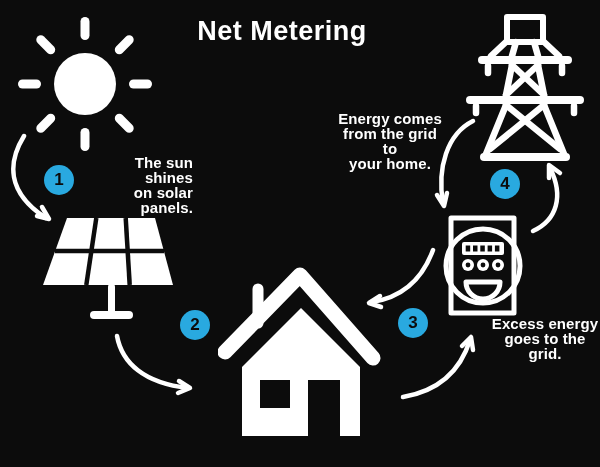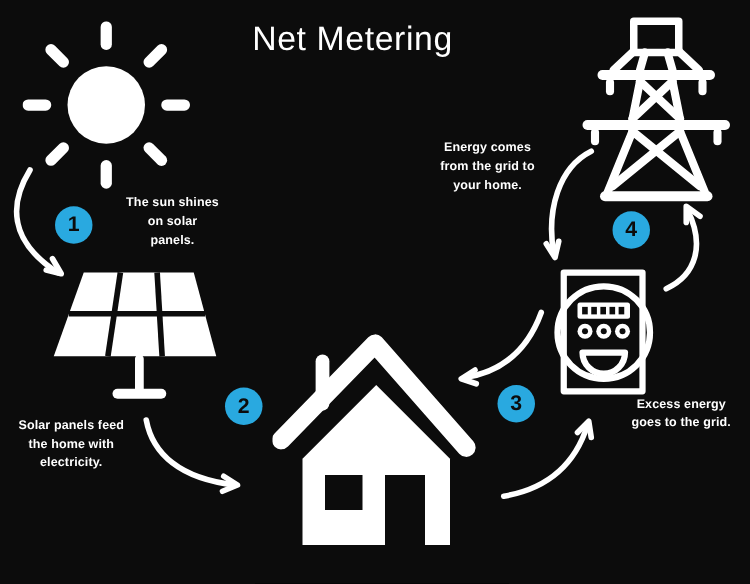--- a/index.html
+++ b/index.html
@@ -7,21 +7,21 @@
   }
   html,body{margin:0;padding:0;background:#000;}
   .canvas{
     position:relative; width:600px; height:467px; overflow:hidden;
     background:var(--bg);
     font-family:"Liberation Sans","DejaVu Sans",sans-serif;
   }
   .title{
     position:absolute; left:0; top:14px; width:564px; margin:0;
     text-align:center; color:var(--fg);
-    font-size:27px; font-weight:normal; letter-spacing:.5px; line-height:34px;
+    font-size:27px; font-weight:bold; letter-spacing:.5px; line-height:34px;
   }
   .icon{position:absolute; line-height:0;}
   .icon-sun{left:18px; top:17px;}
   .icon-panel{left:37px; top:210px;}
   .icon-house{left:218px; top:255px;}
   .icon-meter{left:438px; top:208px;}
   .icon-tower{left:460px; top:8px;}
   .arrows{position:absolute; left:0; top:0; width:600px; height:467px; pointer-events:none;}
   .arrow{stroke:var(--fg); stroke-width:4.5; fill:none; stroke-linecap:round; stroke-linejoin:round;}
   .badge{
@@ -29,24 +29,24 @@
     background:var(--accent); color:var(--numcol);
     display:flex; align-items:center; justify-content:center;
     font-size:17px; font-weight:bold;
   }
   .badge-1{left:44px; top:165px;}
   .badge-2{left:180px; top:310px;}
   .badge-3{left:398px; top:308px;}
   .badge-4{left:490px; top:169px;}
   .label{
     position:absolute; color:var(--fg); text-align:center;
-    font-size:10px; font-weight:bold; line-height:15px; letter-spacing:.1px;
+    font-size:15px; font-weight:bold; line-height:15px; letter-spacing:.1px;
     white-space:pre-line;
   }
-  .label-1{left:83px;  top:155px; width:110px;}
+  .label-1{left:83px;  top:155px; width:110px;text-align:right;}
   .label-2{left:2px;   top:333px; width:110px;}
   .label-3{left:279px; top:210px; width:150px;}
   .label-4{left:335px; top:111px; width:110px;}
   .label-5{left:490px; top:316px; width:110px;}
   svg .stroke{stroke:var(--fg); fill:none; stroke-linecap:round; stroke-linejoin:round;}
 </style>
 </head>
 <body>
 
 <div class="canvas">
@@ -173,22 +173,19 @@
   </svg>
 
   <div class="badge badge-1">1</div>
   <div class="badge badge-2">2</div>
   <div class="badge badge-3">3</div>
   <div class="badge badge-4">4</div>
 
   <div class="label label-1">The sun shines
 on solar
 panels.</div>
-  <div class="label label-2">Solar panels feed
-the home with
-electricity.</div>
   <div class="label label-4">Energy comes
 from the grid to
 your home.</div>
   <div class="label label-5">Excess energy
 goes to the grid.</div>
 
 </div>
 
 </body></html>

